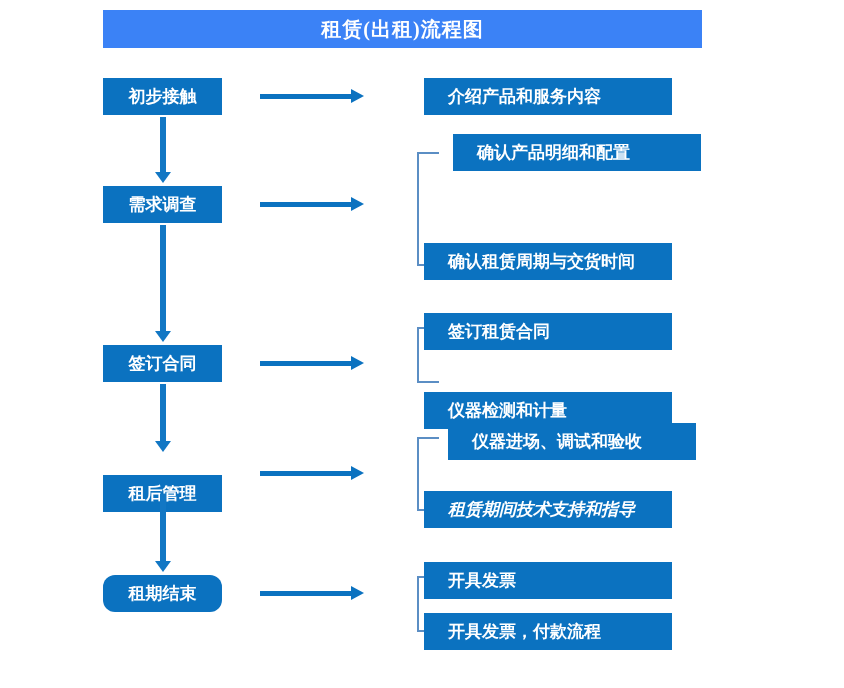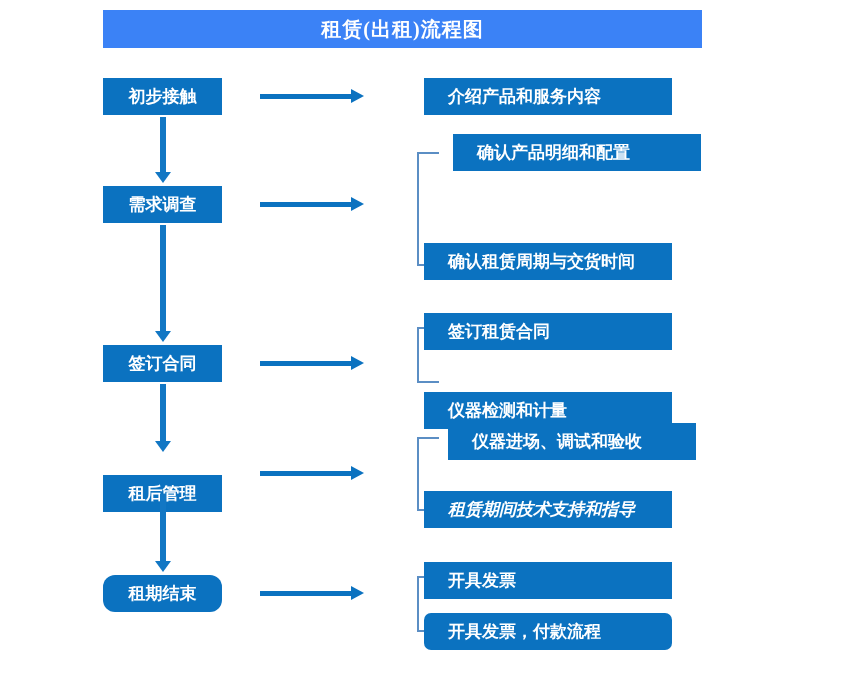--- a/index.html
+++ b/index.html
@@ -206,15 +206,15 @@
   <div class="box detail" style="top:313px;">签订租赁合同</div>
 
   <div class="box detail" style="top:364px;margin-top:28px;">仪器检测和计量</div>
 
   <div class="box detail" style="top:423px;margin-left:24px;">仪器进场、调试和验收</div>
 
   <div class="box detail" style="top:491px;font-style:italic;">租赁期间技术支持和指导</div>
 
   <div class="box detail" style="top:562px;">开具发票</div>
 
-  <div class="box detail" style="top:613px;border-radius:7px;">开具发票，付款流程</div>
+  <div class="box detail" style="top:613px;">开具发票，付款流程</div>
 
 </div>
 
 </body></html>

